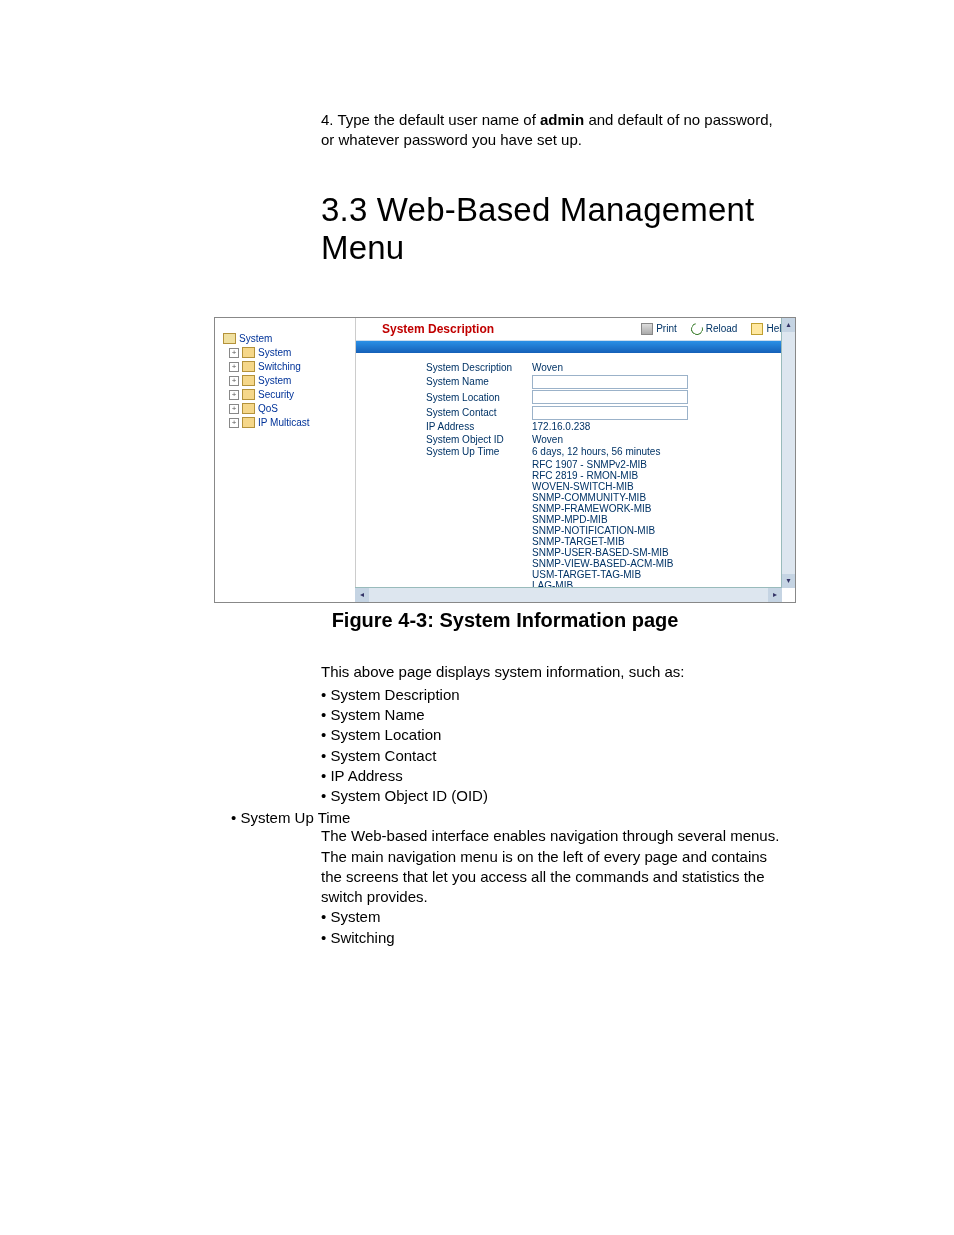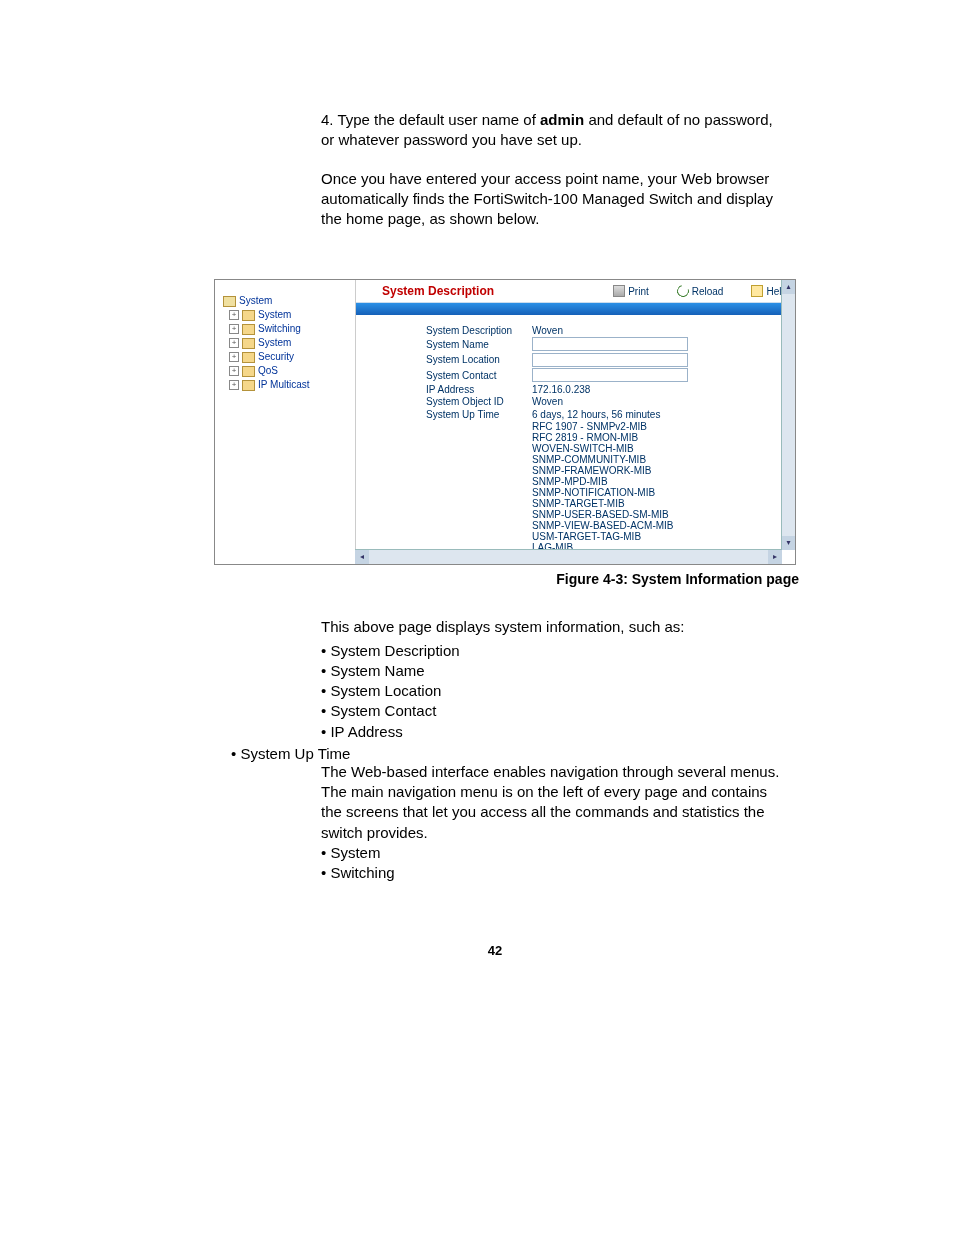--- a/index.html
+++ b/index.html
@@ -30,23 +30,23 @@
   h2.sub-title {
     font-size: 19px;
     font-weight: bold;
     margin: 20px 0 2px 130px;
   }
   .admin-bold { font-weight: bold; }
   .figure-wrap {
     margin: 50px 0 6px 20px;
   }
   .figure-caption {
-    text-align: right;
+    text-align: center;
     font-weight: bold;
-    font-size: 14px;
+    font-size: 20px;
     margin: 6px 0 30px 0;
   }
   
   .shot {
     width: 580px;
     border: 1px solid #888;
     background: #fff;
     margin: 0 auto;
     position: relative;
   }
@@ -94,21 +94,21 @@
     height: 22px;
     background: #fff;
     display: flex;
     align-items: center;
     padding: 0 8px;
     font-size: 11px;
     justify-content: space-between;
     border-bottom: 1px solid #cde;
   }
   .hdr-title { color: #c00000; font-weight: bold; font-size: 12px; margin-left: 18px;}
-  .hdr-tools { display: flex; gap: 28px; align-items: flex-end; }
+  .hdr-tools { display: flex; gap: 14px; align-items: flex-end; }
   .tool { display: flex; align-items: center; gap: 3px; color: #003366; cursor: pointer; font-size:10px; }
   .icon-print, .icon-reload, .icon-help {
     width: 12px; height: 12px; display: inline-block;
   }
   .icon-print { background: linear-gradient(#ddd,#aaa); border:1px solid #888; box-sizing:border-box; }
   .icon-reload { border:1.5px solid #3a7d2c; border-top-color:transparent; border-radius:50%; box-sizing:border-box; transform:rotate(30deg);}
   .icon-help { background:#ffe8a0; border:1px solid #c0a030; box-sizing:border-box; }
   .blue-bar { height: 12px; background: linear-gradient(#2b90e6,#1560b8); }
   .form-area {
     flex: 1;
@@ -159,23 +159,23 @@
 </style>
 </head>
 <body>
 
 <div class="page">
 
   <div class="content-block">
     <p style="margin:0 0 18px 0;">
       <span>4. Type the default user name of </span><span class="admin-bold">admin</span><span> and default of no password, or whatever password you have set up.</span>
     </p>
-    <p style="margin:0;">Once you have entered your access point name, your Web browser automatically finds the FortiSwitch-100 Managed Switch and display the home page, as shown below.</p>
   </div>
 
+  <h1 class="section-title">3.3 Web-Based Management Menu</h1>
 
   <div class="figure-wrap">
     <div class="shot">
       <div class="shot-inner">
 
         <div class="nav">
           <div class="root">
             <span class="folder-icon open"></span>
             <span>System</span>
           </div>
@@ -291,27 +291,27 @@
   </div>
 
   <div class="content-block">
     <div>This above page displays system information, such as:</div>
     <ul class="bullets">
       <li>System Description</li>
       <li>System Name</li>
       <li>System Location</li>
       <li>System Contact</li>
       <li>IP Address</li>
+      <li>System Object ID (OID)</li>
     </ul>
   </div>
   <div class="outdent-bullet">System Up Time</div>
 
   <div class="content-block">The Web-based interface enables navigation through several menus. The main navigation menu is on the left of every page and contains the screens that let you access all the commands and statistics the switch provides.</div>
 
   <div class="content-block">
     <ul class="bullets" style="margin-top:0;">
       <li>System</li>
       <li>Switching</li>
     </ul>
   </div>
 
-  <div class="page-num">42</div>
 </div>
 
 </body></html>

